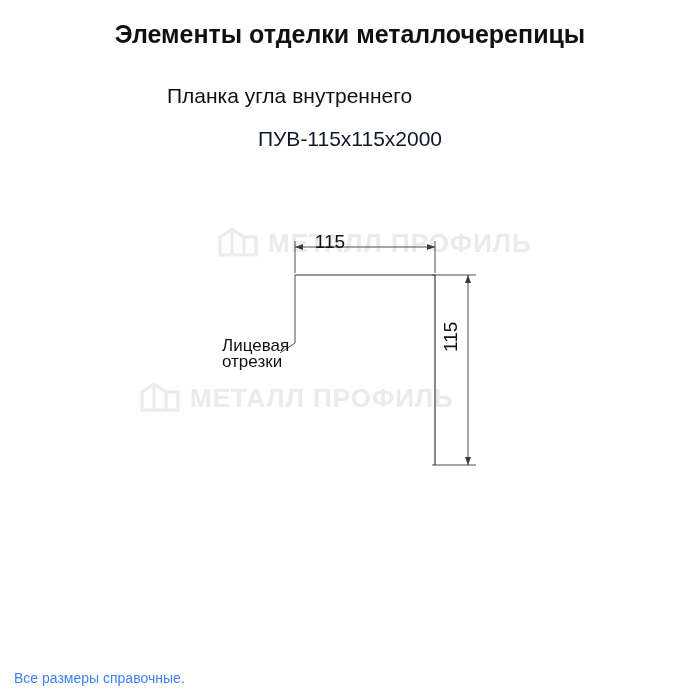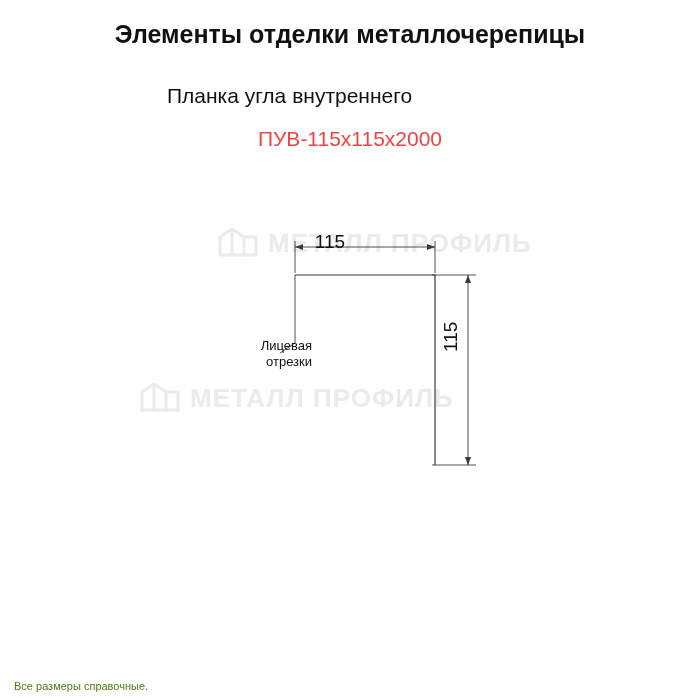--- a/index.html
+++ b/index.html
@@ -42,21 +42,21 @@
     font-size: 21px;
     color: #111111;
   }
   .code {
     position: absolute;
     top: 127px;
     left: 0;
     width: 700px;
     text-align: center;
     font-size: 21px;
-    color: #ef4444;
+    color: #0f172a;
   }
 
   
   .watermark {
     position: absolute;
     display: flex;
     align-items: flex-end;
     gap: 10px;
     color: #eceaea;
     font-size: 26px;
@@ -81,22 +81,22 @@
     left: 210px;
     width: 300px;
     height: 250px;
   }
 
   .face-label {
     position: absolute;
     top: 338px;
     left: 222px;
     width: 90px;
-    text-align: right;
-    font-size: 13px;
+    text-align: left;
+    font-size: 17px;
     line-height: 16px;
     color: #111111;
   }
 
   .dim-top {
     position: absolute;
     top: 231px;
     left: 300px;
     width: 60px;
     text-align: center;
@@ -110,24 +110,24 @@
     font-size: 19px;
     color: #111111;
     transform: rotate(-90deg);
     transform-origin: left top;
   }
 
   
   .footer {
     position: absolute;
     left: 14px;
-    bottom: 4px;
-    font-size: 11px;
+    bottom: 12px;
+    font-size: 14px;
     line-height: 20px;
-    color: #4d7c0f;
+    color: #3b82f6;
   }
   .footer div { white-space: nowrap; }
 </style>
 </head>
 <body>
 
 <div class="page">
 
   <div class="title">Элементы отделки металлочерепицы</div>
   <div class="subtitle">Планка угла внутреннего</div>

